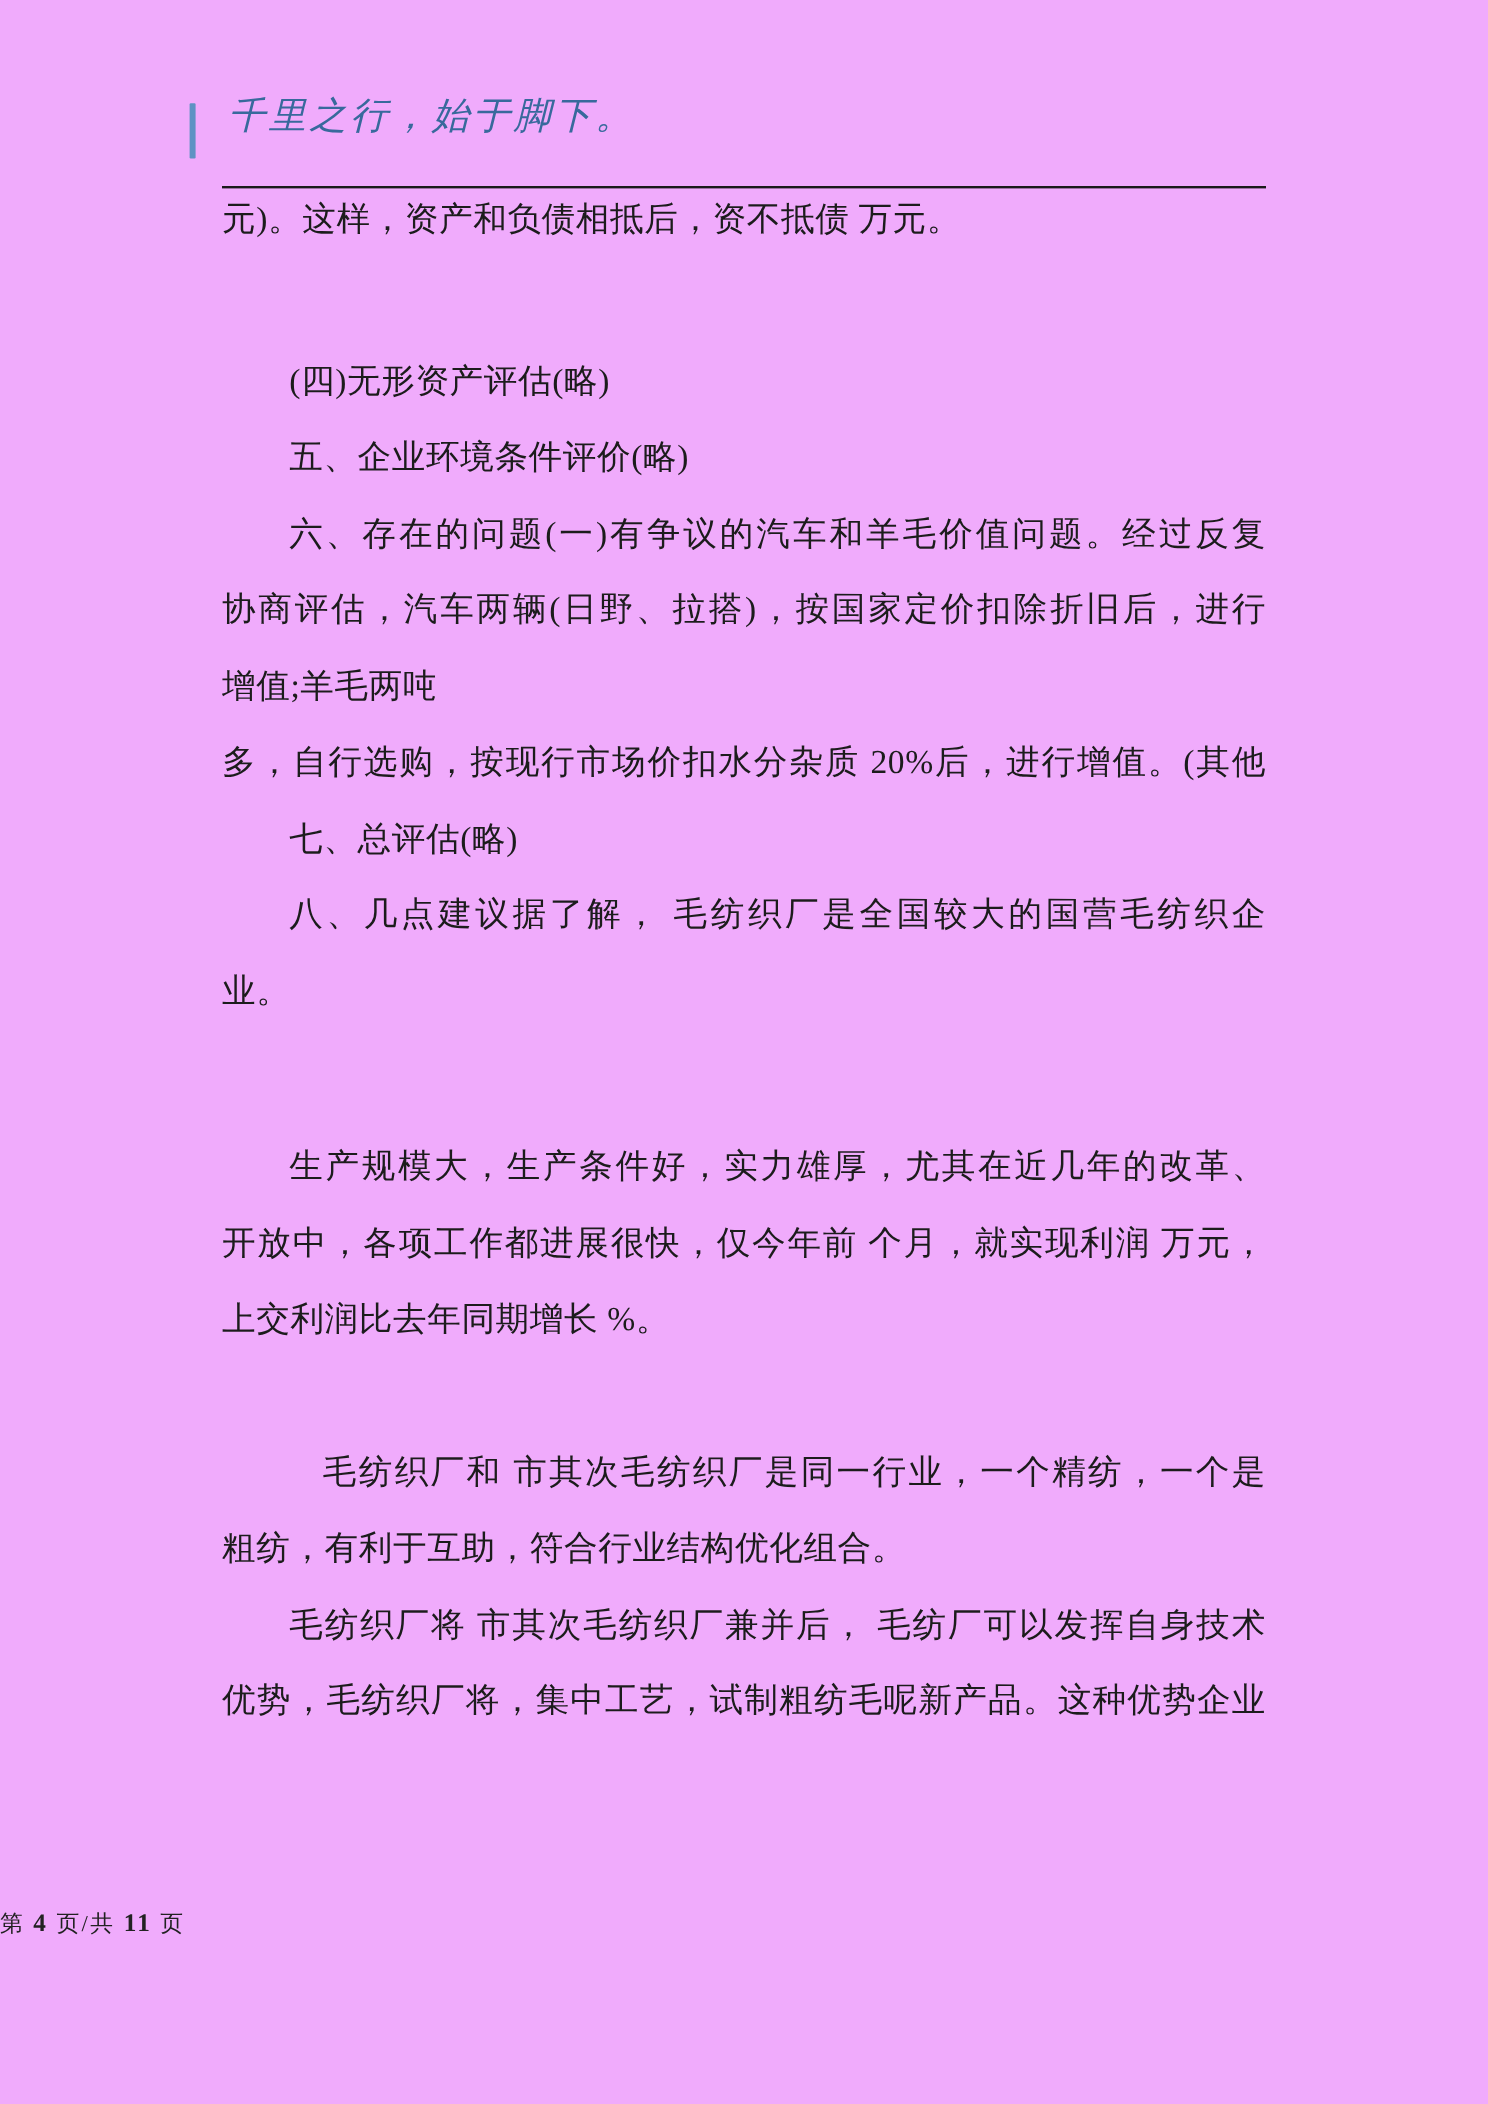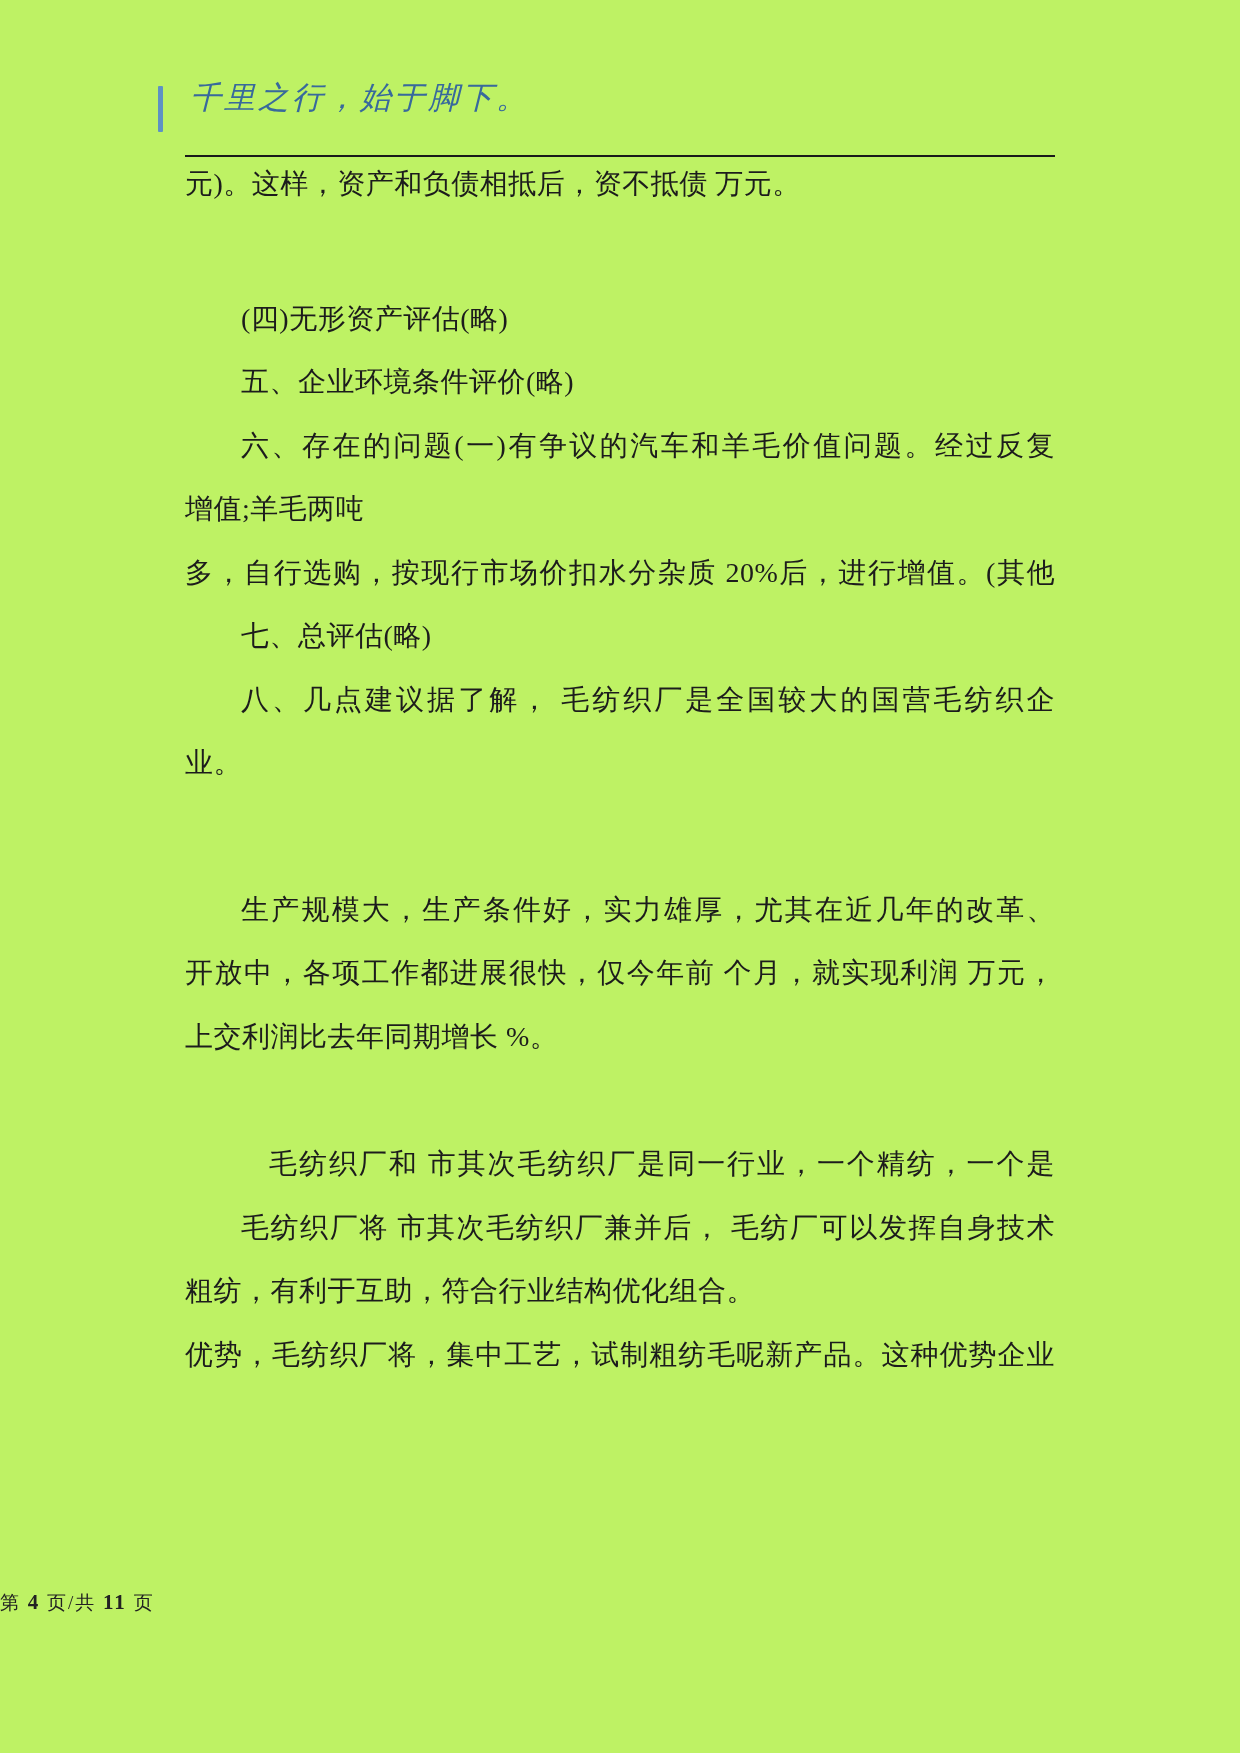--- a/index.html
+++ b/index.html
@@ -4,21 +4,21 @@
 <style>
   html, body {
     margin: 0;
     padding: 0;
     background: #ffffff;
   }
   .page {
     position: relative;
     width: 1240px;
     height: 1753px;
-    background: #bef264;
+    background: #f0abfc;
     overflow: hidden;
     font-family: "Liberation Serif", "DejaVu Serif", serif;
   }
   
   .header-bar {
     position: absolute;
     left: 158px;
     top: 86px;
     width: 5px;
     height: 46px;
@@ -89,31 +89,32 @@
 
   <div class="header-motto">千里之行，始于脚下。</div>
 
   <div class="header-rule"></div>
 
   <div class="body-text">
       <div class="line" style="text-indent: 0em;">元)。这样，资产和负债相抵后，资不抵债 万元。</div>
       <div class="line" style="text-indent: 2em; margin-top: 71px;">(四)无形资产评估(略)</div>
       <div class="line" style="text-indent: 2em;">五、企业环境条件评价(略)</div>
       <div class="line fill" style="text-indent: 2em;">六、存在的问题(一)有争议的汽车和羊毛价值问题。经过反复</div>
+      <div class="line fill" style="text-indent: 0em;">协商评估，汽车两辆(日野、拉搭)，按国家定价扣除折旧后，进行</div>
       <div class="line" style="text-indent: 0em;">增值;羊毛两吨</div>
       <div class="line fill" style="text-indent: 0em;">多，自行选购，按现行市场价扣水分杂质 20%后，进行增值。(其他</div>
       <div class="line" style="text-indent: 2em;">七、总评估(略)</div>
       <div class="line fill" style="text-indent: 2em;">八、几点建议据了解，  毛纺织厂是全国较大的国营毛纺织企</div>
       <div class="line" style="text-indent: 0em;">业。</div>
       <div class="line fill" style="text-indent: 2em; margin-top: 83px;">生产规模大，生产条件好，实力雄厚，尤其在近几年的改革、</div>
       <div class="line fill" style="text-indent: 0em;">开放中，各项工作都进展很快，仅今年前 个月，就实现利润 万元，</div>
       <div class="line" style="text-indent: 0em;">上交利润比去年同期增长 %。</div>
       <div class="line fill" style="text-indent: 3em; margin-top: 64px;">毛纺织厂和 市其次毛纺织厂是同一行业，一个精纺，一个是</div>
+      <div class="line" style="text-indent: 0em;">粗纺，有利于互助，符合行业结构优化组合。</div>
       <div class="line fill" style="text-indent: 2em;">毛纺织厂将 市其次毛纺织厂兼并后，  毛纺厂可以发挥自身技术</div>
-      <div class="line" style="text-indent: 0em;">粗纺，有利于互助，符合行业结构优化组合。</div>
       <div class="line fill" style="text-indent: 0em;">优势，毛纺织厂将，集中工艺，试制粗纺毛呢新产品。这种优势企业</div>
     </div>
 
   <div class="footer">
     <span>第 </span><b>4</b><span> 页/共 </span><b>11</b><span> 页</span>
   </div>
 
 </div>
 
 </body></html>

